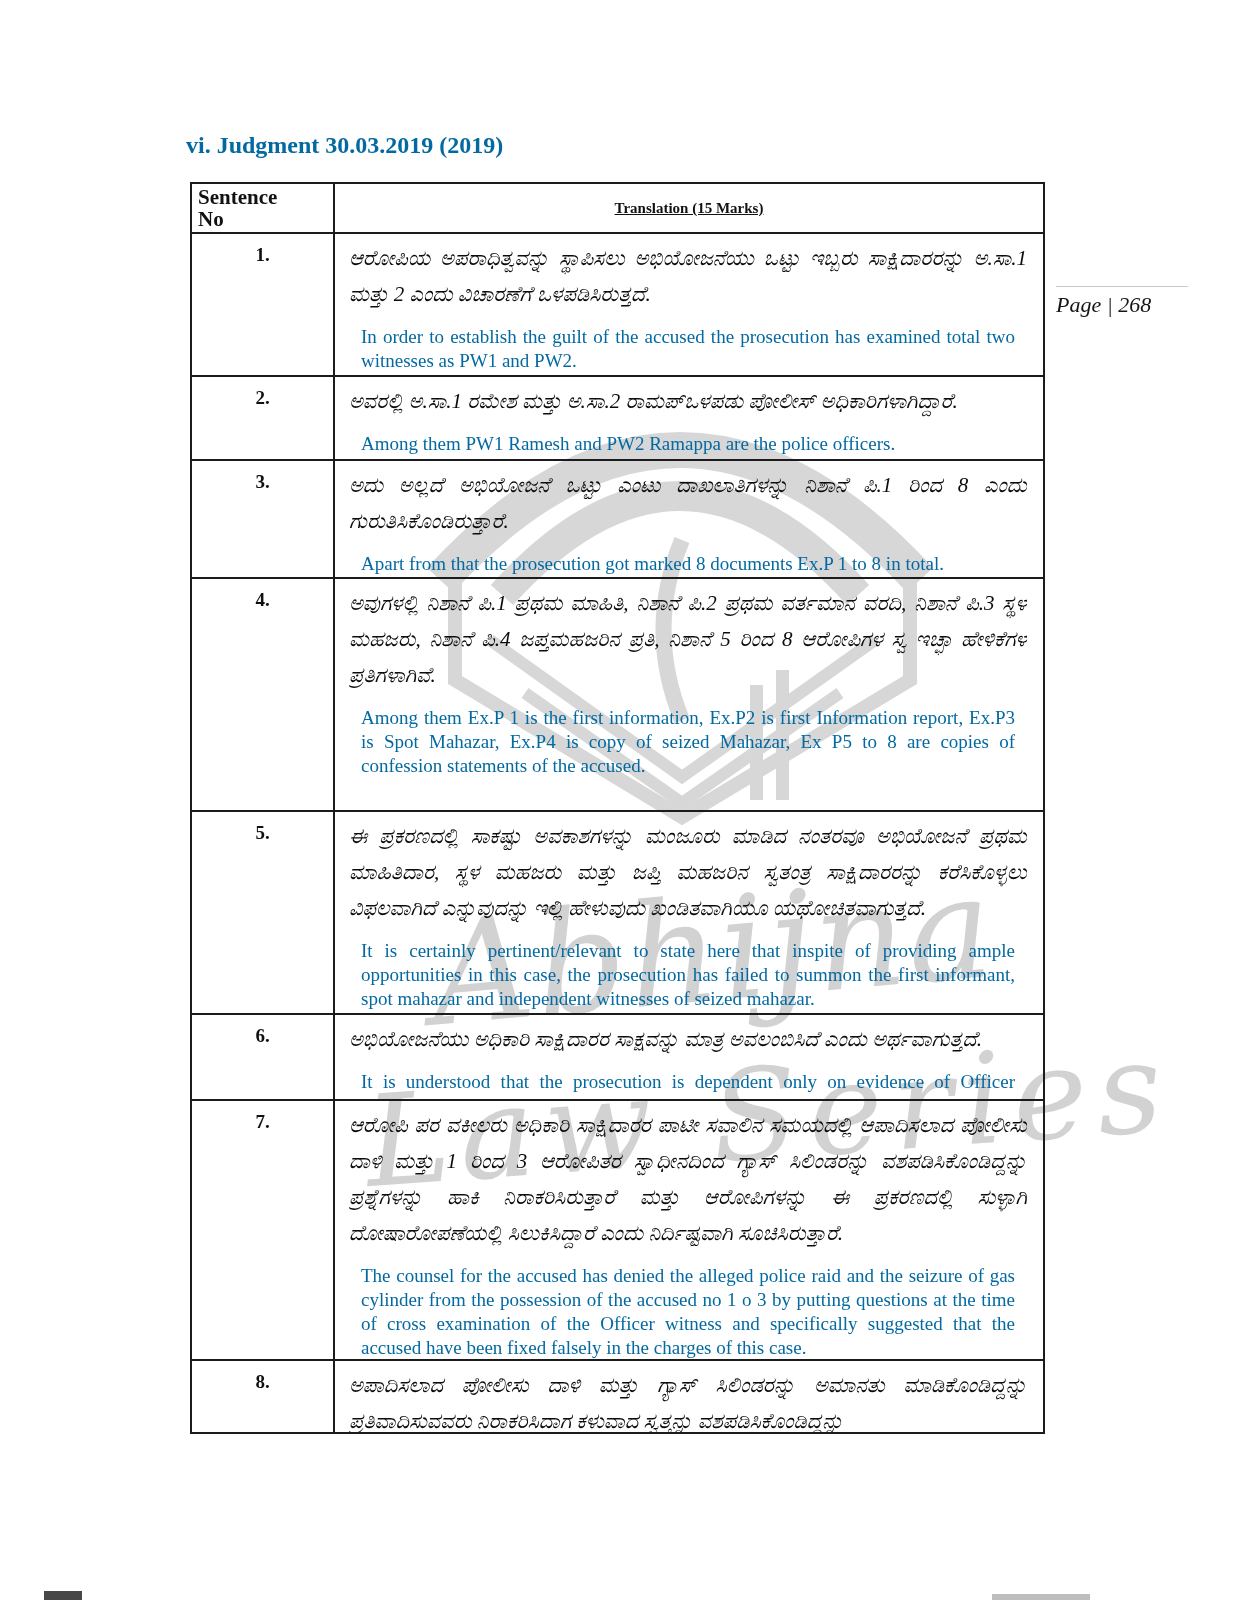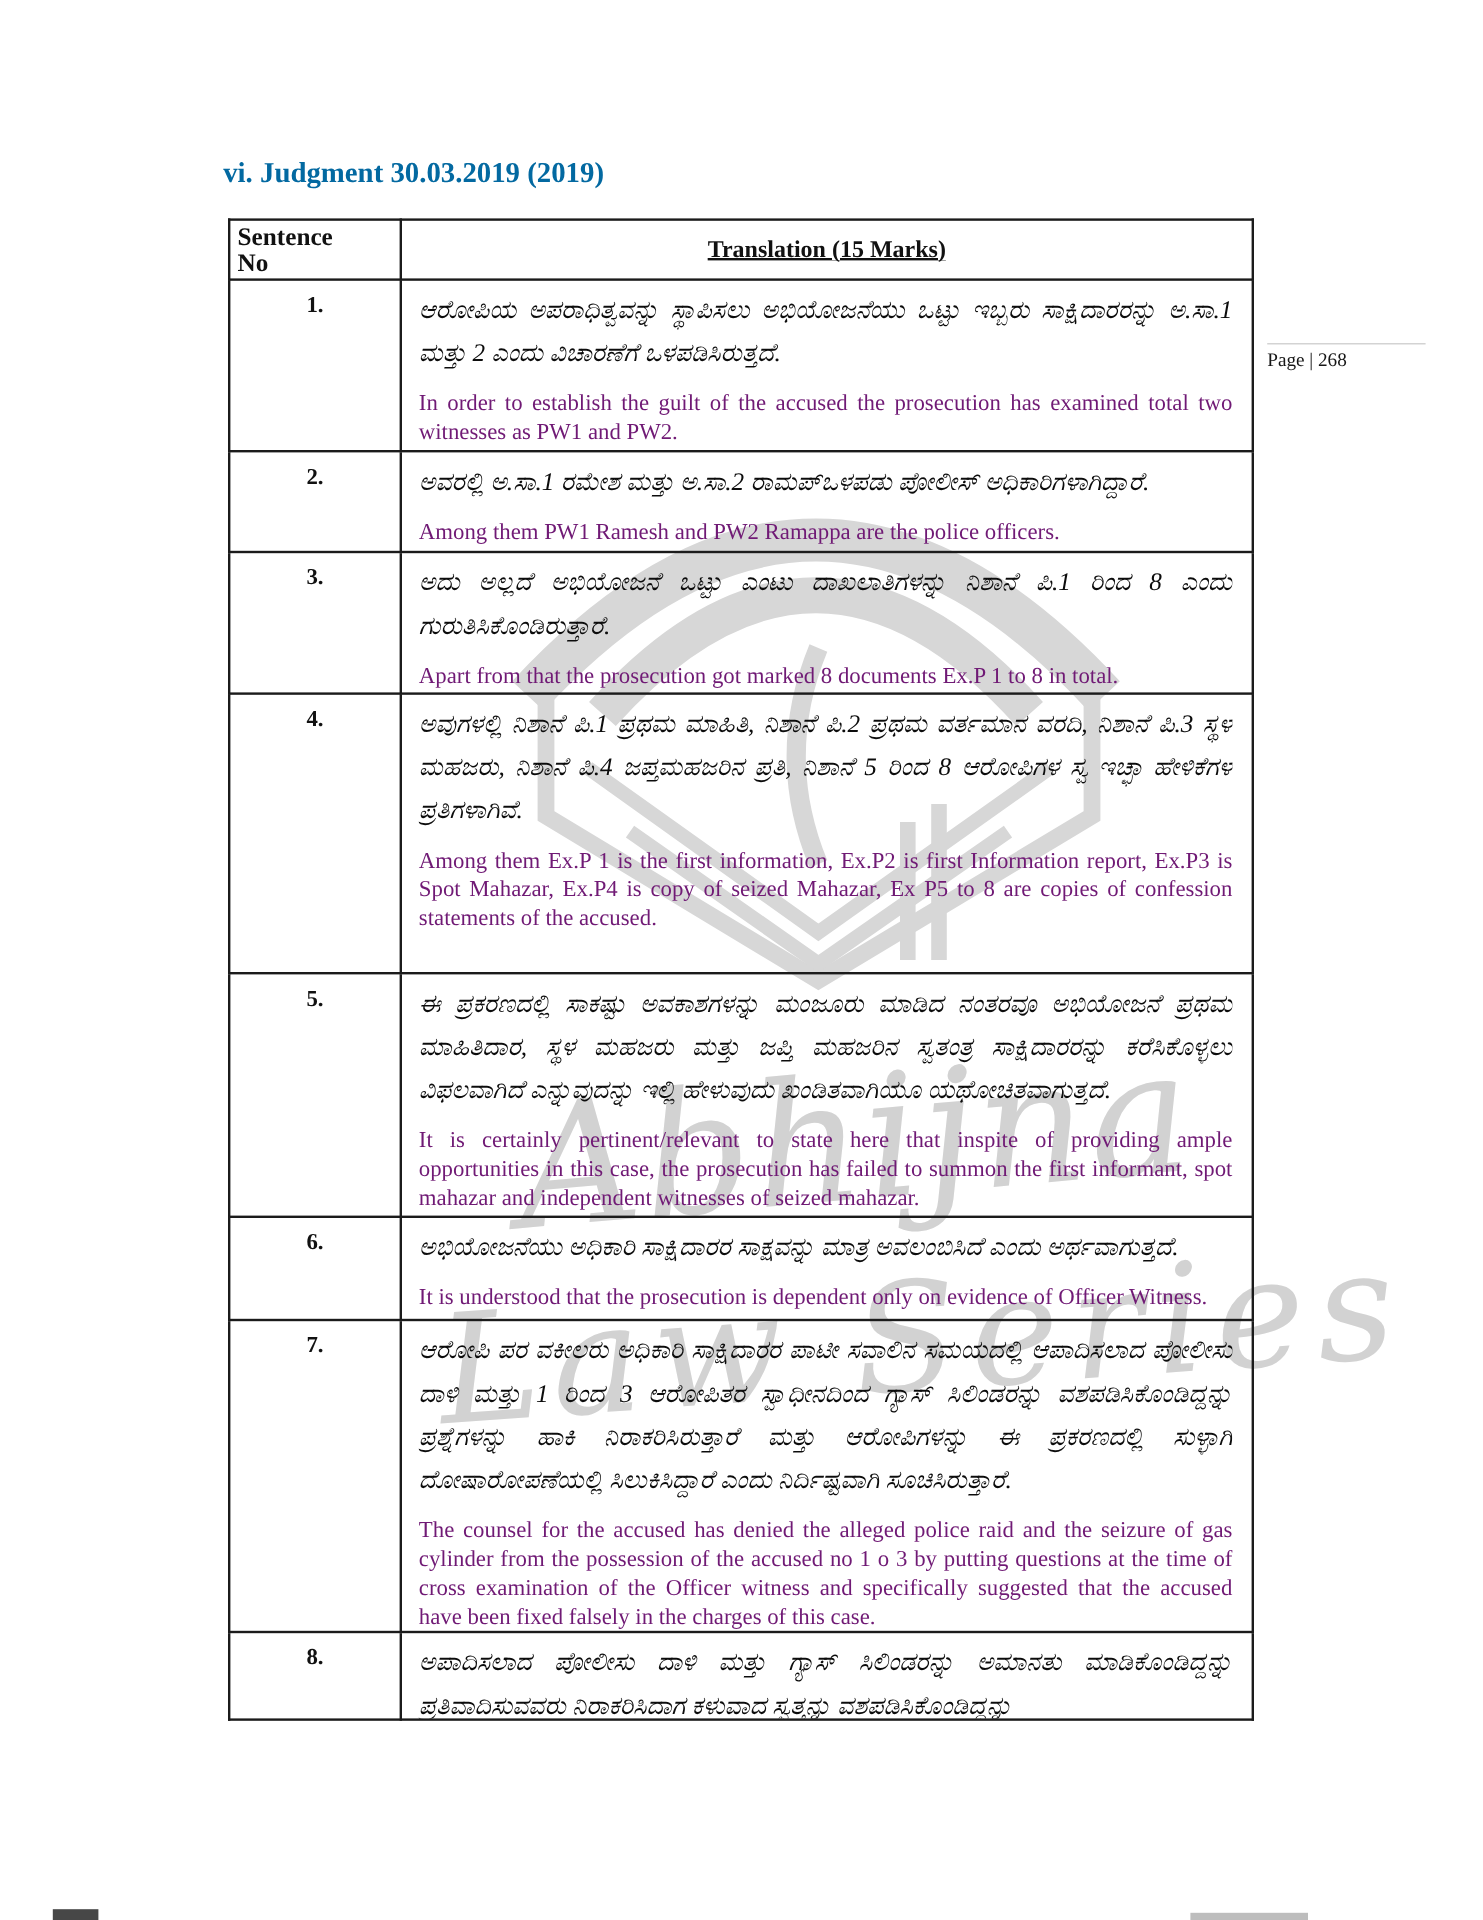--- a/index.html
+++ b/index.html
@@ -12,44 +12,44 @@
   .wm-script{position:absolute;font-family:"DejaVu Serif", serif;font-style:italic;
              color:#d2d2d2;white-space:nowrap;line-height:1;}
   .wm1{left:430px;top:880px;font-size:142px;transform:rotate(-5deg);letter-spacing:2px;}
   .wm2{left:365px;top:1052px;font-size:126px;transform:rotate(-4deg);letter-spacing:10px;}
 
   
   .title{position:absolute;left:186px;top:132px;margin:0;font-size:24px;font-weight:bold;
          z-index:2;color:#0369a1;}
   .page-marker{position:absolute;left:1056px;top:286px;width:140px;z-index:2;}
   .pm-line{border-top:1px solid #c9c9c9;width:132px;margin-bottom:5px;}
-  .pm-text{font-size:16px;color:#161616;}
+  .pm-text{font-size:22px;color:#161616;font-style:italic;}
 
   
   table.jt{position:absolute;left:190px;top:182px;width:853px;z-index:1;
            border-collapse:collapse;table-layout:fixed;background:transparent;}
   table.jt, table.jt th, table.jt td{border:2px solid #1b1b1b;}
   col.c1{width:143px;} col.c2{width:710px;}
   th,td{vertical-align:top;padding:0;background:transparent;}
 
   tr.hrow{height:48px;}
   .h1{font-size:21px;font-weight:bold;text-align:left;padding:2px 6px;
       white-space:pre-line;line-height:22px;}
   .h2{text-align:center;vertical-align:middle;}
-  .hu{font-size:20px;font-weight:bold;text-decoration:underline;}
+  .hu{font-size:15px;font-weight:bold;text-decoration:underline;}
 
   td.no{text-align:center;font-size:19px;font-weight:bold;padding-top:10px;}
   .cb{box-sizing:border-box;overflow:hidden;padding:6px 16px 0 14px;}
   .hr1{height:141px;} .hr2{height:82px;} .hr3{height:116px;} .hr4{height:231px;}
   .hr5{height:201px;} .hr6{height:84px;} .hr7{height:258px;} .hr8{height:71px;}
 
   p.kn{margin:0 0 13px 0;font-style:italic;font-size:21px;line-height:36px;
        text-align:justify;overflow:hidden;color:#0c0c0c;}
   .l1{height:36px;} .l2{height:72px;} .l3{height:108px;} .l4{height:144px;}
-  p.en{margin:0;font-size:19px;line-height:24px;text-align:justify;color:#701a75;}
+  p.en{margin:12px;font-size:19px;line-height:24px;text-align:justify;color:#0369a1;}
 
   
   .art-dark{position:absolute;left:44px;top:1591px;width:38px;height:9px;background:#474747;z-index:2;}
   .art-gray{position:absolute;left:992px;top:1594px;width:98px;height:6px;background:#bdbdbd;z-index:2;}
 </style>
 </head>
 <body>
 
 <div class="page">
 

